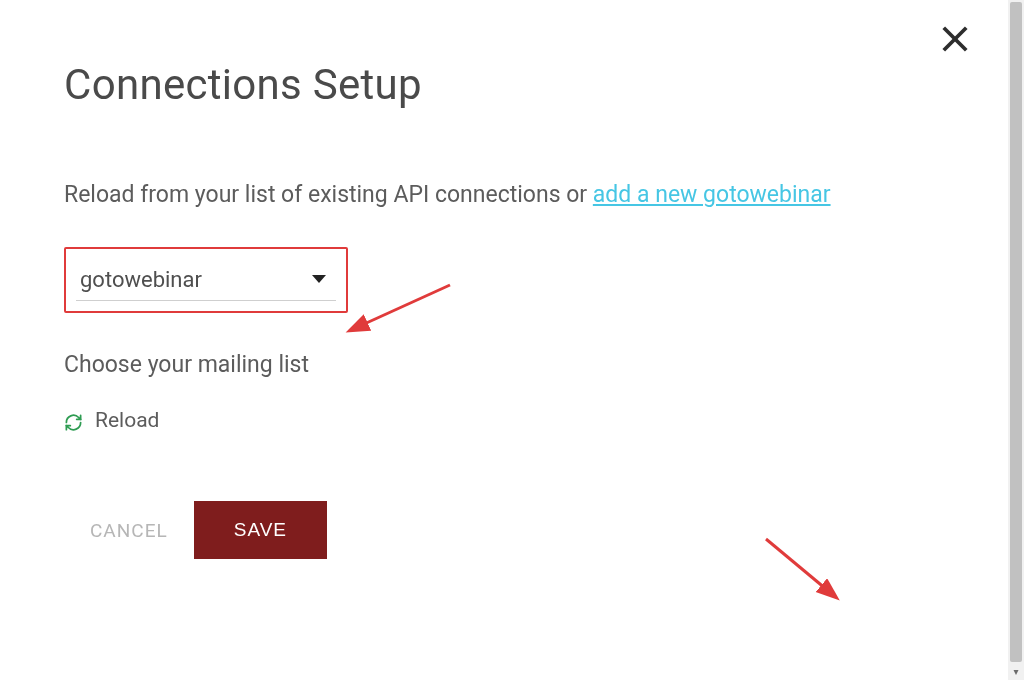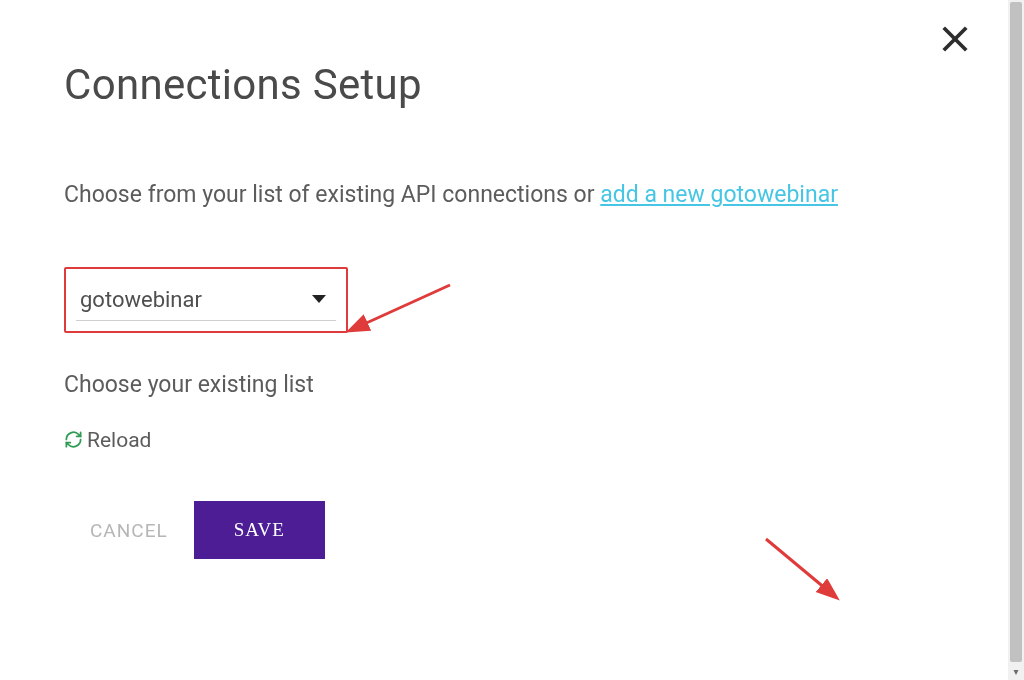--- a/index.html
+++ b/index.html
@@ -38,53 +38,52 @@
     }
     .lead .link {
       color: #46c6e4; text-decoration: underline; cursor: pointer;
     }
 
     .select-wrap {
       display: inline-block; position: relative;
       border: 2px solid #e03b3b; border-radius: 2px;
       padding: 14px 10px 10px 10px;
       margin-bottom: 30px;
-      margin-top: 20px;
     }
     .select-inner {
       min-width: 260px; display: flex; align-items: center; justify-content: space-between;
       border-bottom: 1px solid #cfcfcf; padding: 4px 4px 8px 4px; cursor: pointer;
     }
     .select-value { font-size: 22px; color: #4f4f4f; }
     .caret {
       width: 0; height: 0; border-left: 7px solid transparent; border-right: 7px solid transparent;
       border-top: 8px solid #222; margin-left: 18px; margin-right: 6px;
     }
 
     .sub-label { font-size: 23px; color: #5c5c5c; margin-bottom: 30px; }
 
     .row { display: flex; align-items: center; gap: 28px; }
 
     .reload {
-      display: inline-flex; align-items: center; gap: 4px; cursor: pointer;
+      display: inline-flex; align-items: flex-end; gap: 12px; cursor: pointer;
       font-size: 21px; color: #5c5c5c;
     }
     .reload svg { width: 19px; height: 19px; }
 
     .footer {
       position: absolute; left: 64px; right: 64px; bottom: 12px;
       display: flex; align-items: center; justify-content: flex-start;
     }
     .cancel {
       font-size: 19px; letter-spacing: 1px; color: #b6b6b6; cursor: pointer;
       padding: 14px 26px;
     }
     .save {
-      background: #4c1d95; color: #fff; font-size: 19px; letter-spacing: 1px;
-      padding: 18px 40px; border: none; cursor: pointer; font-family: Liberation Serif, serif;
+      background: #7f1d1d; color: #fff; font-size: 19px; letter-spacing: 1px;
+      padding: 18px 40px; border: none; cursor: pointer;
     }
 
     
     .arrow-anno { position: absolute; pointer-events: none; }
     .arrow-anno svg { overflow: visible; }
   </style>
 </head>
 <body>
 
 <div class="dialog">
@@ -92,32 +91,32 @@
   <div class="close-btn">
     <svg viewBox="0 0 24 24">
       <line x1="3" y1="3" x2="21" y2="21"></line>
       <line x1="21" y1="3" x2="3" y2="21"></line>
     </svg>
   </div>
 
   <h1 class="title">Connections Setup</h1>
 
   <p class="lead">
-    <span>Choose from your list of existing API connections or </span><a class="link">add a new gotowebinar</a>
+    <span>Reload from your list of existing API connections or </span><a class="link">add a new gotowebinar</a>
   </p>
 
   
   <div class="select-wrap" style="margin-bottom:38px;">
     <div class="select-inner">
       <span class="select-value">gotowebinar</span>
       <span class="caret"></span>
     </div>
   </div>
 
-  <div class="sub-label">Choose your existing list</div>
+  <div class="sub-label">Choose your mailing list</div>
 
   <div class="row">
 
     <div class="reload">
       <svg viewBox="0 0 24 24">
         <path d="M3 12a9 9 0 0 1 15.5-6.3L21 8" fill="none" stroke="#2e9c52" stroke-width="2.2" stroke-linecap="round"></path>
         <polyline points="21 3 21 8 16 8" fill="none" stroke="#2e9c52" stroke-width="2.2" stroke-linecap="round"></polyline>
         <path d="M21 12a9 9 0 0 1-15.5 6.3L3 16" fill="none" stroke="#2e9c52" stroke-width="2.2" stroke-linecap="round"></path>
         <polyline points="3 21 3 16 8 16" fill="none" stroke="#2e9c52" stroke-width="2.2" stroke-linecap="round"></polyline>
       </svg>

